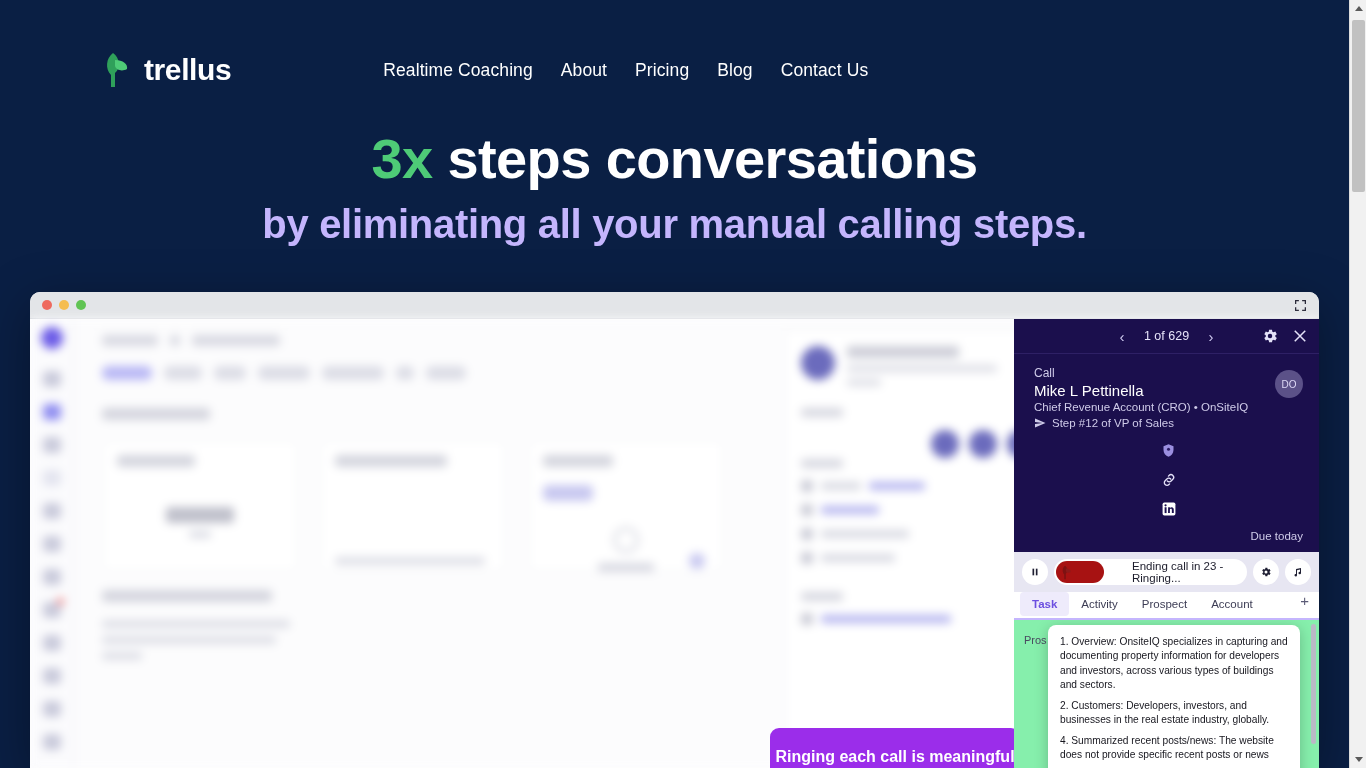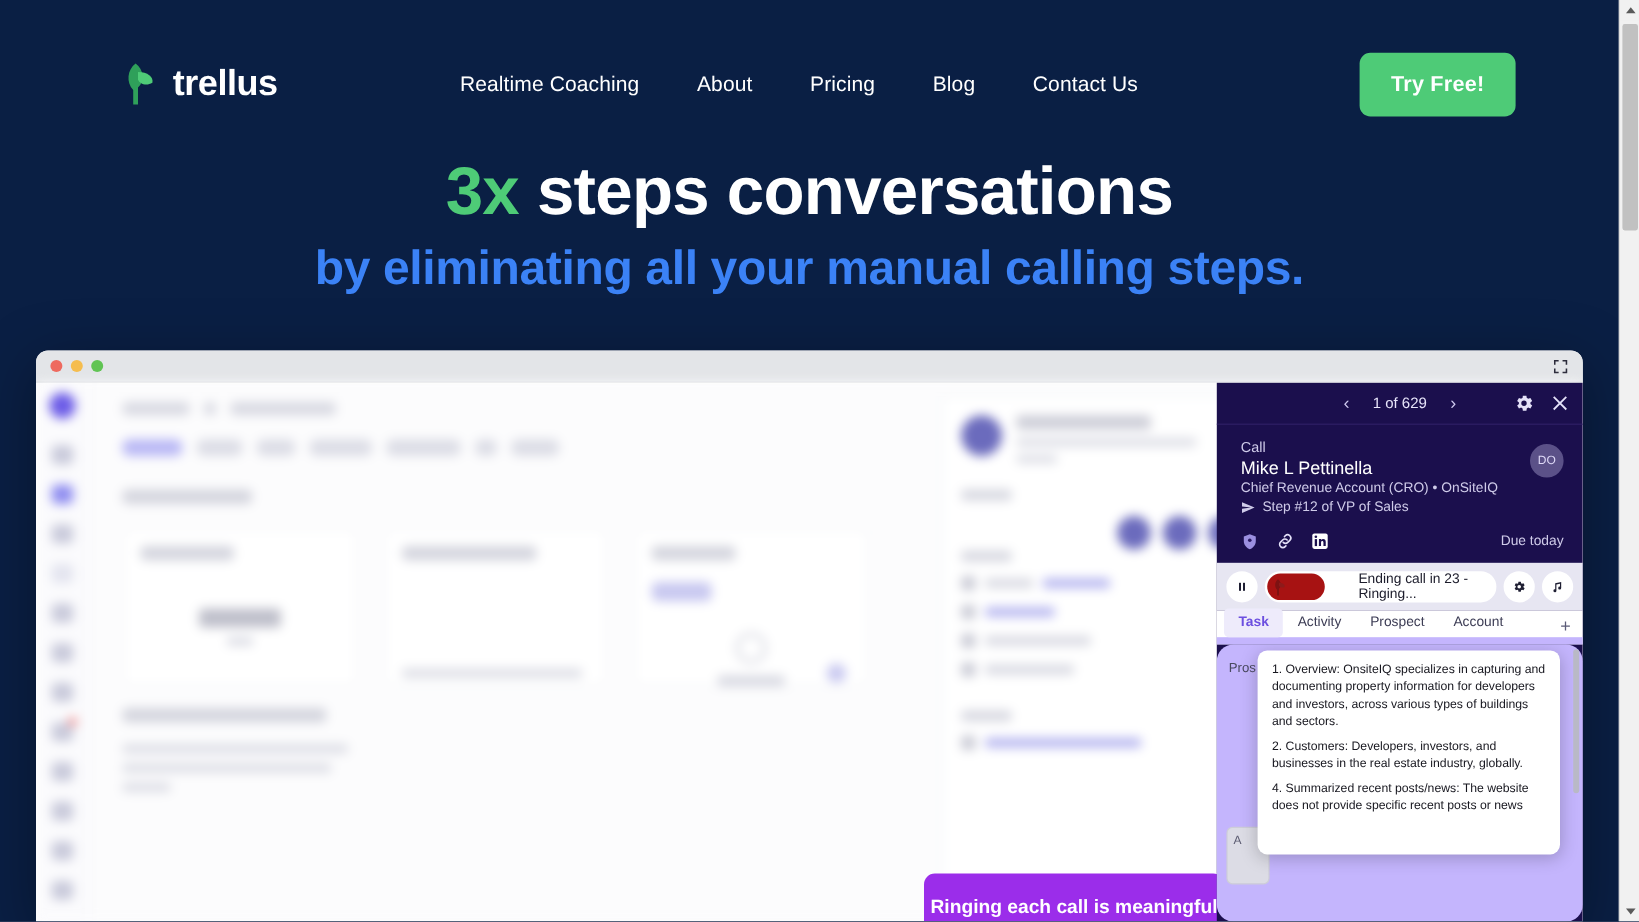--- a/index.html
+++ b/index.html
@@ -38,42 +38,42 @@
   
   .nav {
     position: absolute; top: 0; left: 0; width: 1349px; height: 140px;
     display: flex; align-items: center; padding: 0 40px;
   }
   .logo-wrap { display: flex; align-items: center; gap: 11px; margin-left: 63px; }
   .logo-mark { width: 30px; height: 38px; display: block; }
   .logo-text {
     color: #ffffff; font-size: 30px; font-weight: 700; letter-spacing: -0.4px;
   }
-  .nav-links { display: flex; align-items: center; gap: 48px; margin-left: 152px; }
+  .nav-links { display: flex; align-items: center; gap: 28px; margin-left: 152px; }
   .nav-link {
     color: #ffffff; font-size: 17.5px; font-weight: 400; white-space: nowrap;
     cursor: pointer; letter-spacing: 0.1px;
   }
   .try-free {
     margin-left: auto; margin-right: 46px;
     background: #4ecb77; color: #ffffff;
     font-size: 18px; font-weight: 700;
     padding: 16px 26px; border: none; border-radius: 9px; cursor: pointer;
     letter-spacing: 0.2px;
   }
 
   
   .hero { position: absolute; top: 126px; left: 0; width: 1349px; text-align: center; }
   .hero-h1 {
     font-size: 56px; font-weight: 700; color: #ffffff;
     letter-spacing: -0.6px; line-height: 1.18;
   }
   .hero-h1 .accent { color: #4ecb77; }
   .hero-h2 {
-    font-size: 40px; font-weight: 700; color: #3b82f6;
+    font-size: 40px; font-weight: 700; color: #c4b5fd;
     letter-spacing: -0.3px; margin-top: 10px;
   }
 
   
   .app-window {
     position: absolute; left: 30px; top: 292px;
     width: 1289px; height: 476px;
     background: #f6f7f9; border-radius: 10px 10px 0 0;
     overflow: hidden; box-shadow: 0 12px 50px rgba(0,0,0,.35);
   }
@@ -183,21 +183,21 @@
   .panel-card { padding: 12px 16px 10px 20px; position: relative; }
   .pc-kind { color: #cfcbe9; font-size: 12px; }
   .pc-name { color: #ffffff; font-size: 15px; margin-top: 2px; }
   .pc-role { color: #cfcbe9; font-size: 11.5px; margin-top: 2px; }
   .pc-step { color: #cfcbe9; font-size: 11.5px; margin-top: 4px; display: flex; align-items: center; gap: 6px; }
   .pc-avatar {
     position: absolute; right: 16px; top: 16px; width: 28px; height: 28px;
     border-radius: 50%; background: #5b5188; color: #ded9f6;
     display: flex; align-items: center; justify-content: center; font-size: 10px;
   }
-  .pc-icons { display: flex; align-items: center; gap: 14px; margin-top: 14px; }
+  .pc-icons { display: flex; align-items: center; gap: 14px; margin-top: 14px; flex-direction: column; }
   .pc-due { margin-left: auto; color: #cfcbe9; font-size: 11.5px; }
   .pc-actions { display: flex; align-items: center; gap: 10px; margin-top: 14px; }
   .chip {
     display: flex; align-items: center; gap: 7px;
     border: 1px solid #534a89; border-radius: 16px;
     padding: 5px 12px; color: #ece9fb; font-size: 11.5px; cursor: pointer;
   }
 
   .call-bar {
     background: #e7e6f2; padding: 7px 8px; display: flex; align-items: center; gap: 6px;
@@ -212,30 +212,30 @@
     display: flex; align-items: center; position: relative; overflow: hidden;
     font-size: 11.5px; color: #1c1c2b; padding-left: 78px;
   }
   .cb-red {
     position: absolute; left: 2px; top: 2px; width: 48px; height: 22px;
     background: #a71212; border-radius: 11px;
   }
   .cb-red svg { position: absolute; left: 5px; top: 4px; }
 
   .tabs {
-    background: #ffffff; display: flex; align-items: flex-end;
-    border-bottom: 6px solid #c4b5fd; padding-left: 6px; height: 28px;
+    background: #ffffff; display: flex; align-items: flex-start;
+    border-bottom: 2px solid #c4b5fd; padding-left: 6px; height: 28px;
   }
   .tab {
     font-size: 11.5px; color: #3d3d55; padding: 6px 12px; cursor: pointer;
   }
   .tab.active { color: #6c4fe0; background: #eeebfb; font-weight: 700; border-radius: 4px; }
   .tab-plus { margin-left: auto; margin-right: 10px; color: #5b5b77; font-size: 15px; cursor: pointer; }
 
-  .panel-content { flex: 1; background: #c4b5fd; position: relative; overflow: hidden; border-radius: 14px; }
+  .panel-content { flex: 1; background: #86efac; position: relative; overflow: hidden; }
   .pros-label { position: absolute; left: 10px; top: 14px; font-size: 11px; color: #4a4a60; }
   .ghost-box {
     position: absolute; left: 8px; top: 152px; width: 36px; height: 48px;
     background: #dcdce5; border: 1px solid #cdcdd8; border-radius: 5px;
     font-size: 10px; color: #5a5a70; padding: 5px;
   }
   .tooltip {
     position: absolute; left: 34px; top: 5px; width: 252px; height: 170px;
     background: #ffffff; border-radius: 8px; box-shadow: 0 3px 14px rgba(0,0,0,.22);
     padding: 10px 12px; overflow: hidden;
@@ -260,21 +260,20 @@
       </svg>
       <span class="logo-text">trellus</span>
     </div>
     <div class="nav-links">
       <span class="nav-link">Realtime Coaching</span>
       <span class="nav-link">About</span>
       <span class="nav-link">Pricing</span>
       <span class="nav-link">Blog</span>
       <span class="nav-link">Contact Us</span>
     </div>
-    <button class="try-free">Try Free!</button>
   </div>
 
   <div class="hero">
     <div class="hero-h1">
       <span class="accent">3x</span><span> steps conversations</span>
     </div>
     <div class="hero-h2">by eliminating all your manual calling steps.</div>
   </div>
 
   <div class="app-window">

